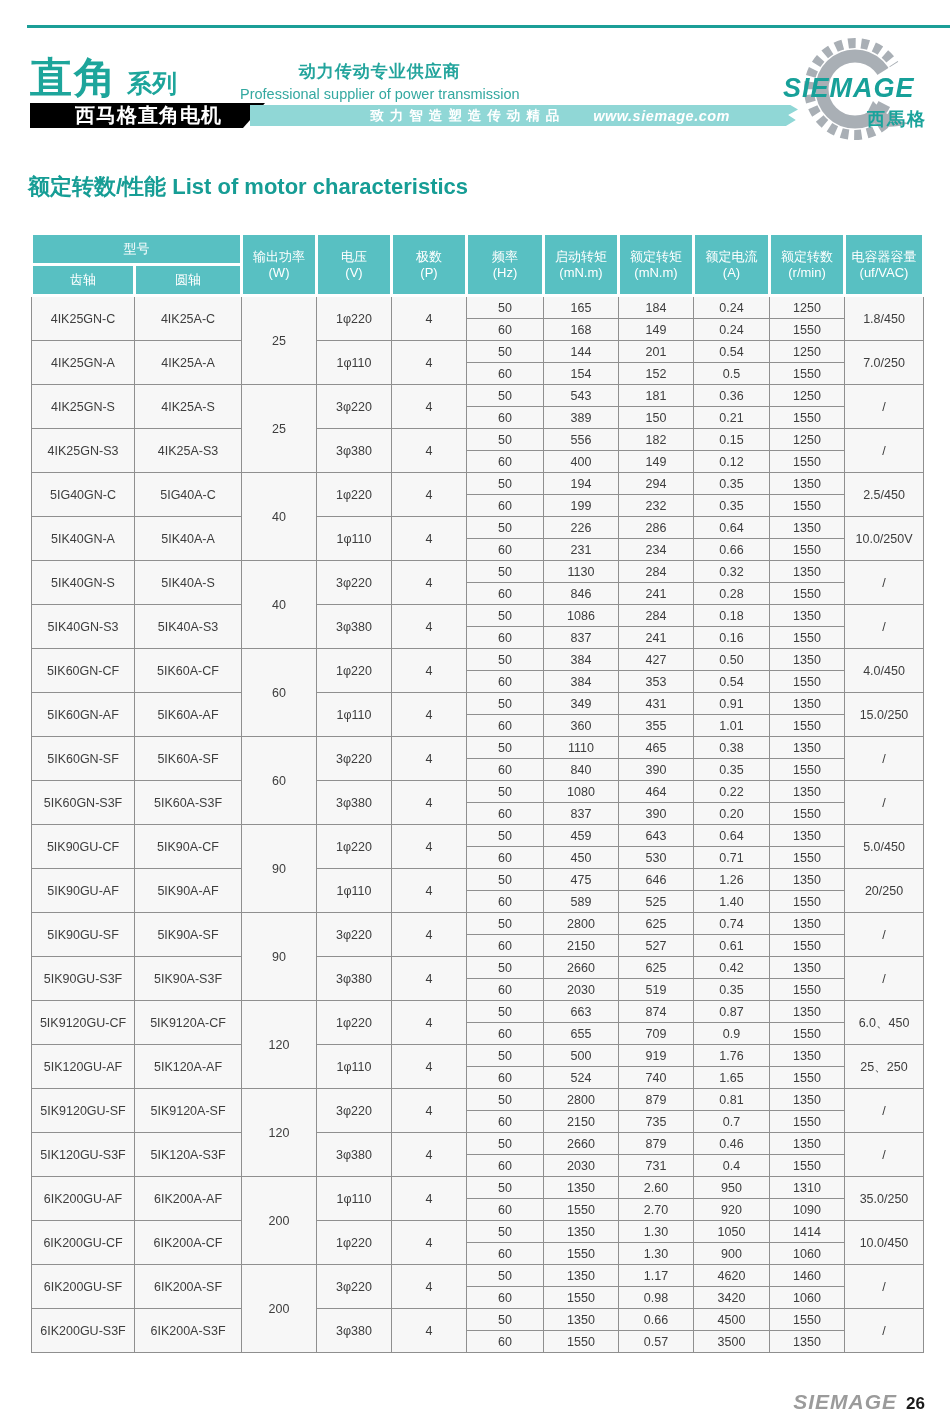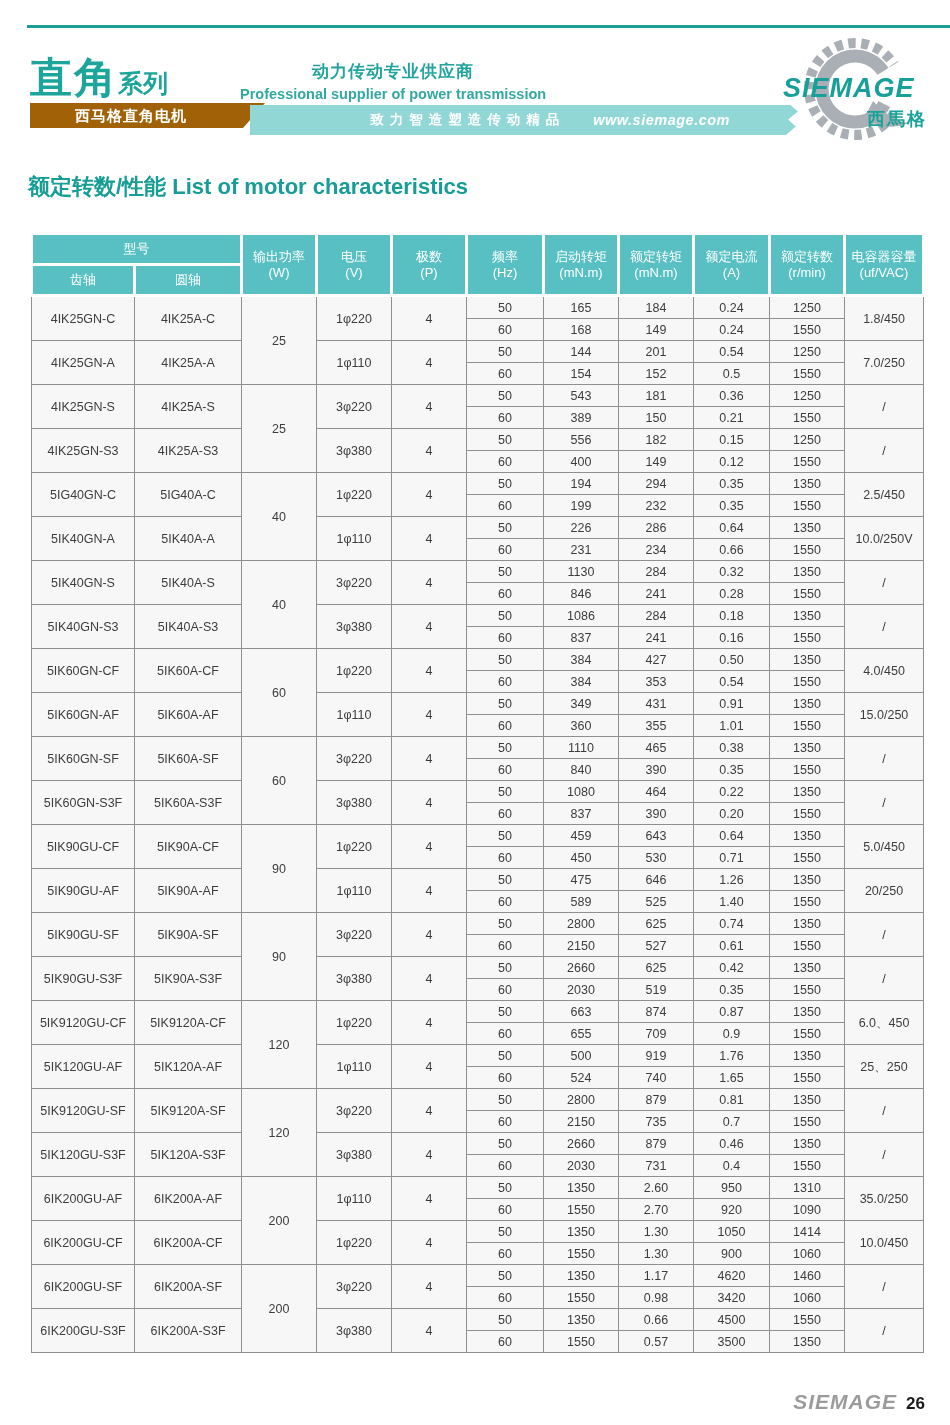--- a/index.html
+++ b/index.html
@@ -5,33 +5,33 @@
   html,body{margin:0;padding:0;background:#fff;}
   .page{position:relative;width:950px;height:1425px;background:#ffffff;overflow:hidden;
         font-family:"Liberation Sans","DejaVu Sans",sans-serif;}
 
   
   .top-rule{position:absolute;left:27px;top:25px;width:923px;height:3px;background:#1b9e97;}
 
   
   .series-title{position:absolute;left:30px;top:50px;color:#1da59b;white-space:nowrap;}
   .series-title .big{font-size:42px;font-weight:800;letter-spacing:2px;}
-  .series-title .small{font-size:25px;font-weight:600;}
+  .series-title .small{font-size:25px;font-weight:600;margin-left:9px;}
 
   .slogan{position:absolute;left:240px;top:60px;color:#22a49c;text-align:center;}
   .slogan .cn{font-size:17px;letter-spacing:1px;}
   .slogan .cn .light{font-weight:600;}
   .slogan .cn .bold{font-weight:800;}
-  .slogan .en{font-size:14.5px;margin-top:3px;color:#33a8a0;font-weight:bold;}
-
-  .banner-dark{position:absolute;left:30px;top:103px;width:235px;height:25px;background:#a16207;
+  .slogan .en{font-size:14.5px;margin-top:3px;color:#33a8a0;}
+
+  .banner-dark{position:absolute;left:30px;top:103px;width:235px;height:25px;background:#000000;
                clip-path:polygon(0 0,100% 0,calc(100% - 22px) 100%,0 100%);
-               color:#fff;font-size:15px;font-weight:800;line-height:25px;padding-left:45px;
+               color:#fff;font-size:20px;font-weight:800;line-height:25px;padding-left:45px;
                box-sizing:border-box;letter-spacing:1px;}
-  .banner-light{position:absolute;left:250px;top:105px;width:548px;height:30px;background:#90d7d6;
+  .banner-light{position:absolute;left:250px;top:105px;width:548px;height:21px;background:#90d7d6;
                 clip-path:polygon(0 0,98.6% 0,100% 22%,98.2% 48%,99.6% 72%,97.8% 100%,0 100%);
                 display:flex;align-items:center;justify-content:flex-end;box-sizing:border-box;
                 padding-right:68px;gap:28px;color:#fff;}
   .banner-light .mot{font-size:13.5px;font-weight:700;letter-spacing:6px;}
   .banner-light .url{font-size:14.5px;font-weight:800;font-style:italic;letter-spacing:.5px;}
 
   
   .logo{position:absolute;left:775px;top:35px;width:170px;height:110px;}
   .logo svg{position:absolute;left:18px;top:0;}
   .logo .wordmark{position:absolute;left:8px;top:38px;font-size:27px;font-weight:900;

